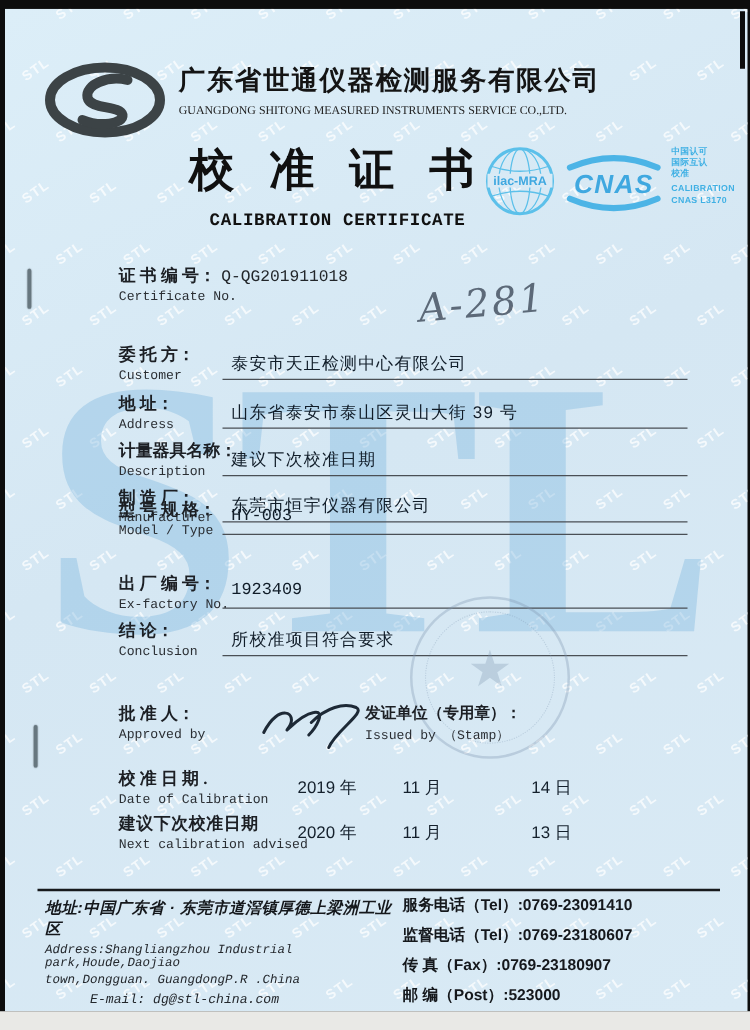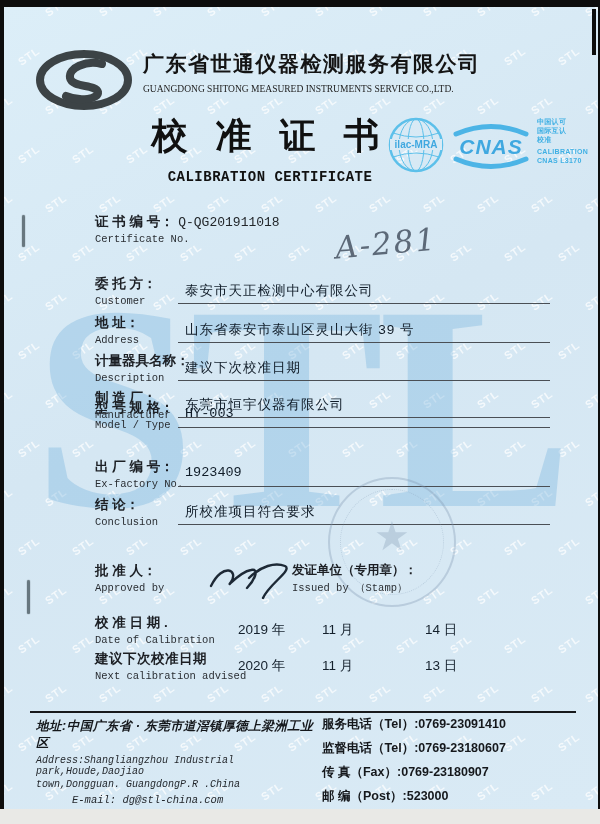--- a/index.html
+++ b/index.html
@@ -20,21 +20,21 @@
   .content{position:absolute;left:0;top:0;width:600px;height:824px;color:#22262a;}
   .abs{position:absolute;}
   .mono{font-family:"Liberation Mono","DejaVu Sans Mono",monospace;}
   
   .company-cn{font-size:21px;font-weight:bold;letter-spacing:1.5px;color:#141414;}
   .company-en{font-family:Liberation Serif, serif;font-size:9.5px;color:#222;}
   .title-cn{font-size:36px;font-weight:bold;letter-spacing:9px;color:#101010;}
   .title-en{font-family:"Liberation Mono","DejaVu Sans Mono",monospace;font-weight:bold;font-size:14px;letter-spacing:0.5px;color:#111;}
   .acc-side{font-size:7px;font-weight:bold;color:#3fb0e4;line-height:9px;letter-spacing:0.3px;}
   
-  .lbl-cn{font-size:13.5px;font-weight:600;color:#1c1f24;}
+  .lbl-cn{font-size:13.5px;font-weight:600;color:#1c1f24;font-family:Liberation Serif, serif;}
   .lbl-en{font-family:"Liberation Mono","DejaVu Sans Mono",monospace;font-size:10.5px;color:#2a2e33;margin-top:2px;}
   .field-row{position:absolute;left:95px;width:455px;height:34px;}
   .field-row .fvalue{position:absolute;left:90px;top:7px;font-size:13.5px;color:#101c28;letter-spacing:1px;}
   .field-row .fline{position:absolute;left:83px;right:0;top:28px;border-bottom:1.2px solid #4a4f55;}
   .date-val{position:absolute;top:7px;font-size:13.5px;color:#14202c;}
   
   .stamp{position:absolute;left:328px;top:477px;width:124px;height:126px;border:2px solid rgba(128,152,178,0.35);
      border-radius:50%;}
   .stamp .inner{position:absolute;left:10px;top:10px;right:10px;bottom:10px;border:1px dotted rgba(128,152,178,0.3);border-radius:50%;}
   .stamp .star{position:absolute;left:0;right:0;top:34px;text-align:center;font-size:40px;color:rgba(128,152,178,0.32);}

